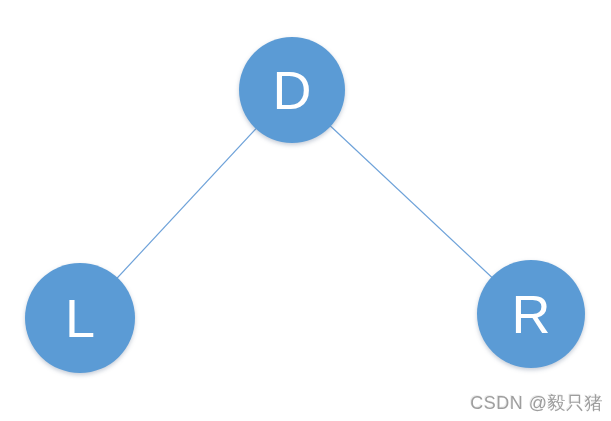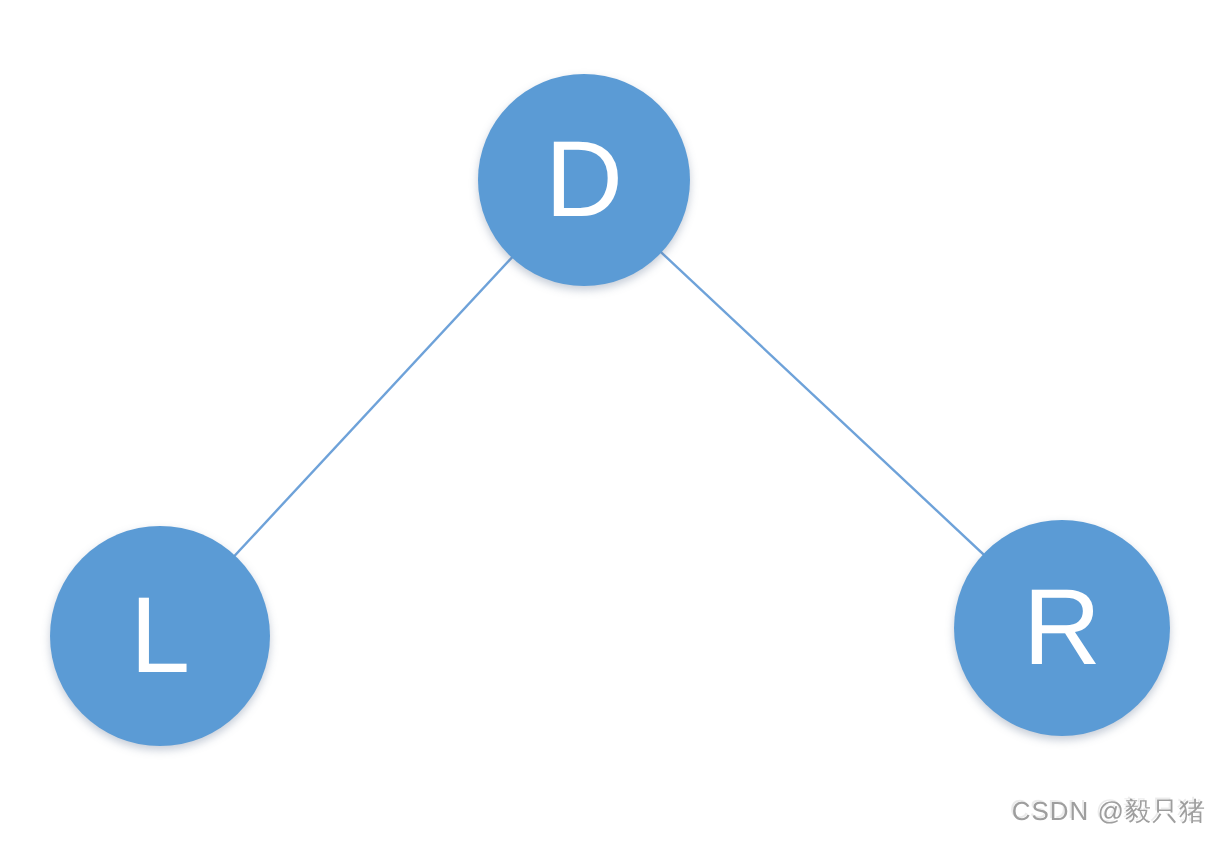--- a/index.html
+++ b/index.html
@@ -43,21 +43,21 @@
     user-select: none;
   }
   .node-d { left: 239px; top: 37px;  width: 106px; height: 106px; }
   .node-l { left: 25px;  top: 263px; width: 110px; height: 110px; }
   .node-r { left: 477px; top: 260px; width: 108px; height: 108px; }
 
   .watermark {
     position: absolute;
     right: 8px;
     bottom: 6px;
-    font-size: 13px;
+    font-size: 18px;
     color: var(--wm-color, #9e9e9e);
     text-shadow: 1px 1px 0 rgba(255,255,255,0.9), -1px -1px 0 rgba(0,0,0,0.08);
     letter-spacing: 0.5px;
     user-select: none;
   }
 </style>
 </head>
 <body>
 
 <div class="stage" style="--bg: #ffffff; --node-fill: #5b9bd5; --edge-color: #6ea2d9; --label-color: #ffffff; --wm-color: #9e9e9e;">

